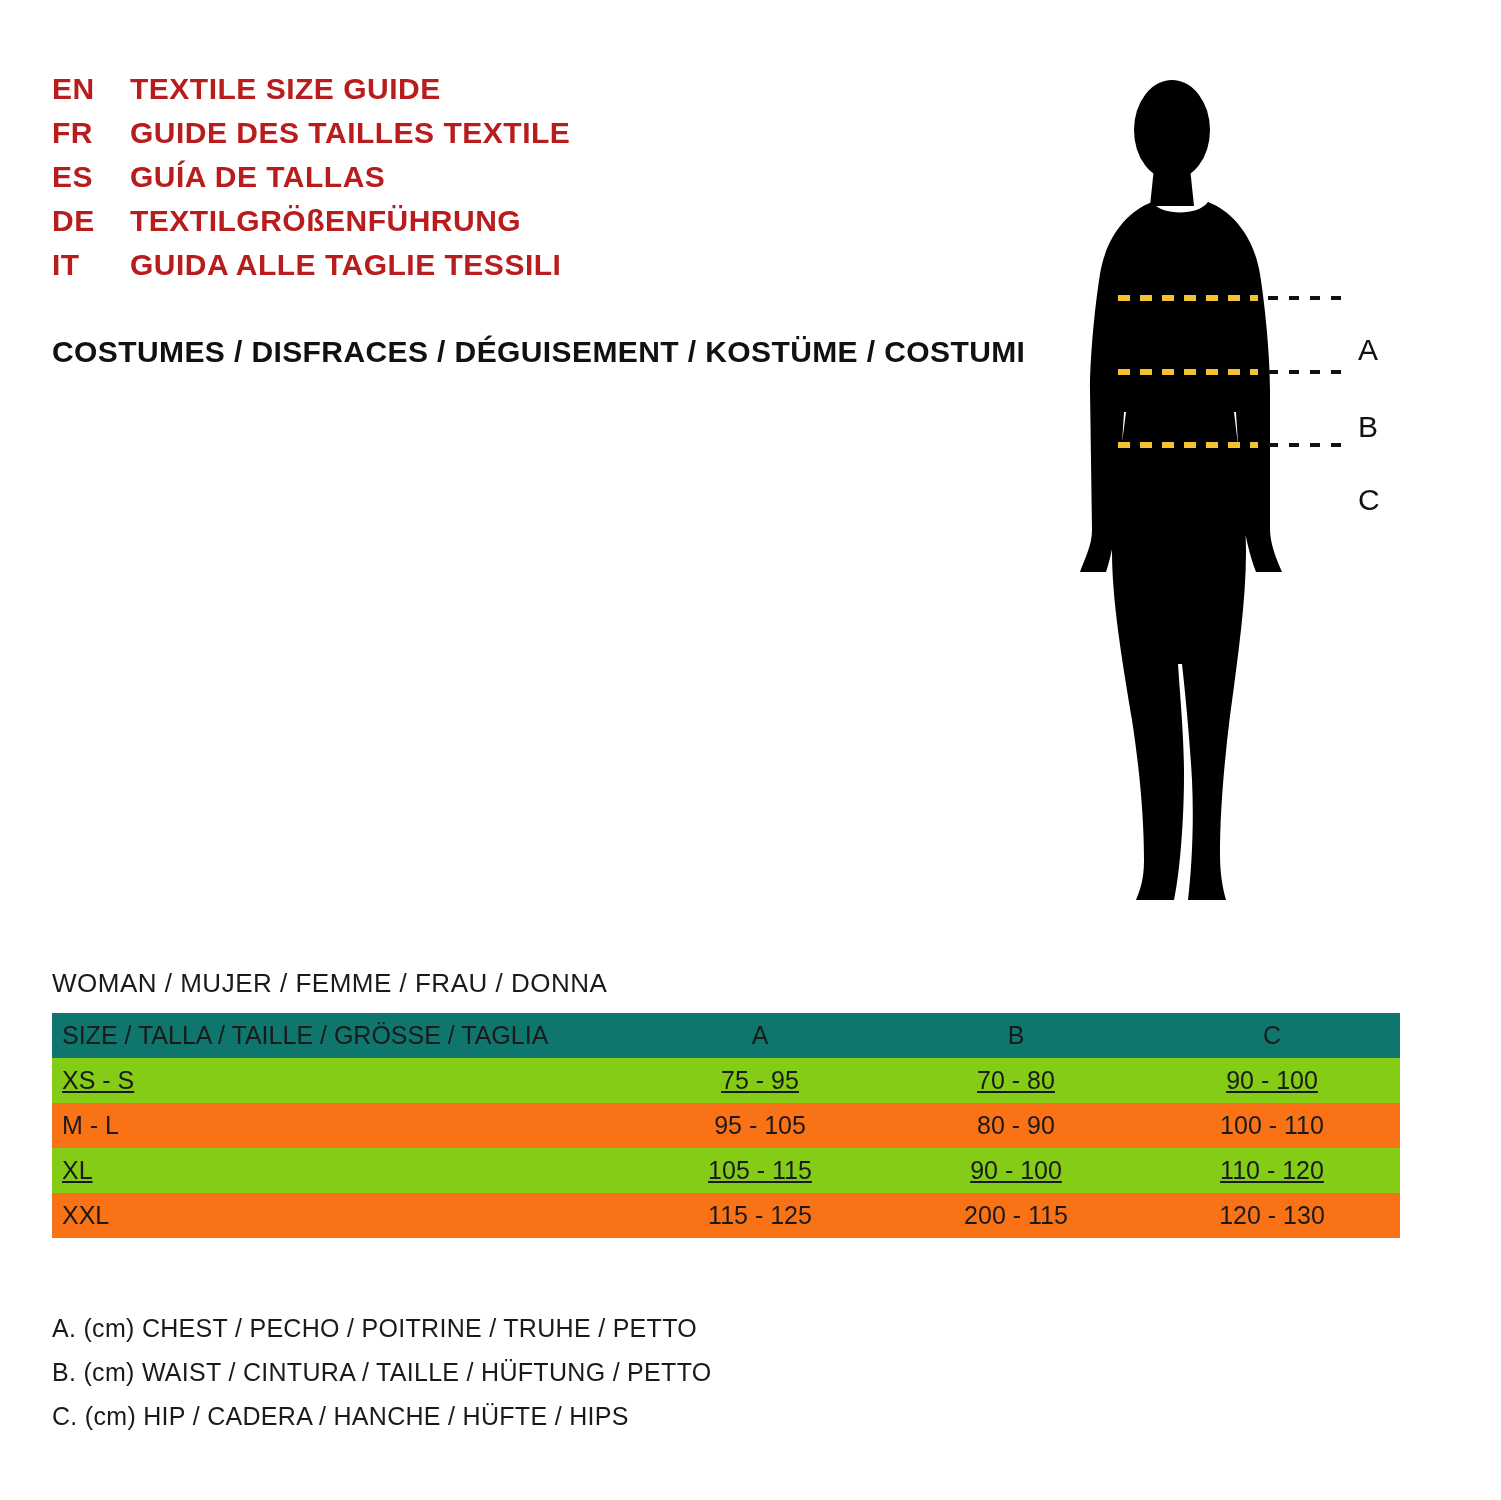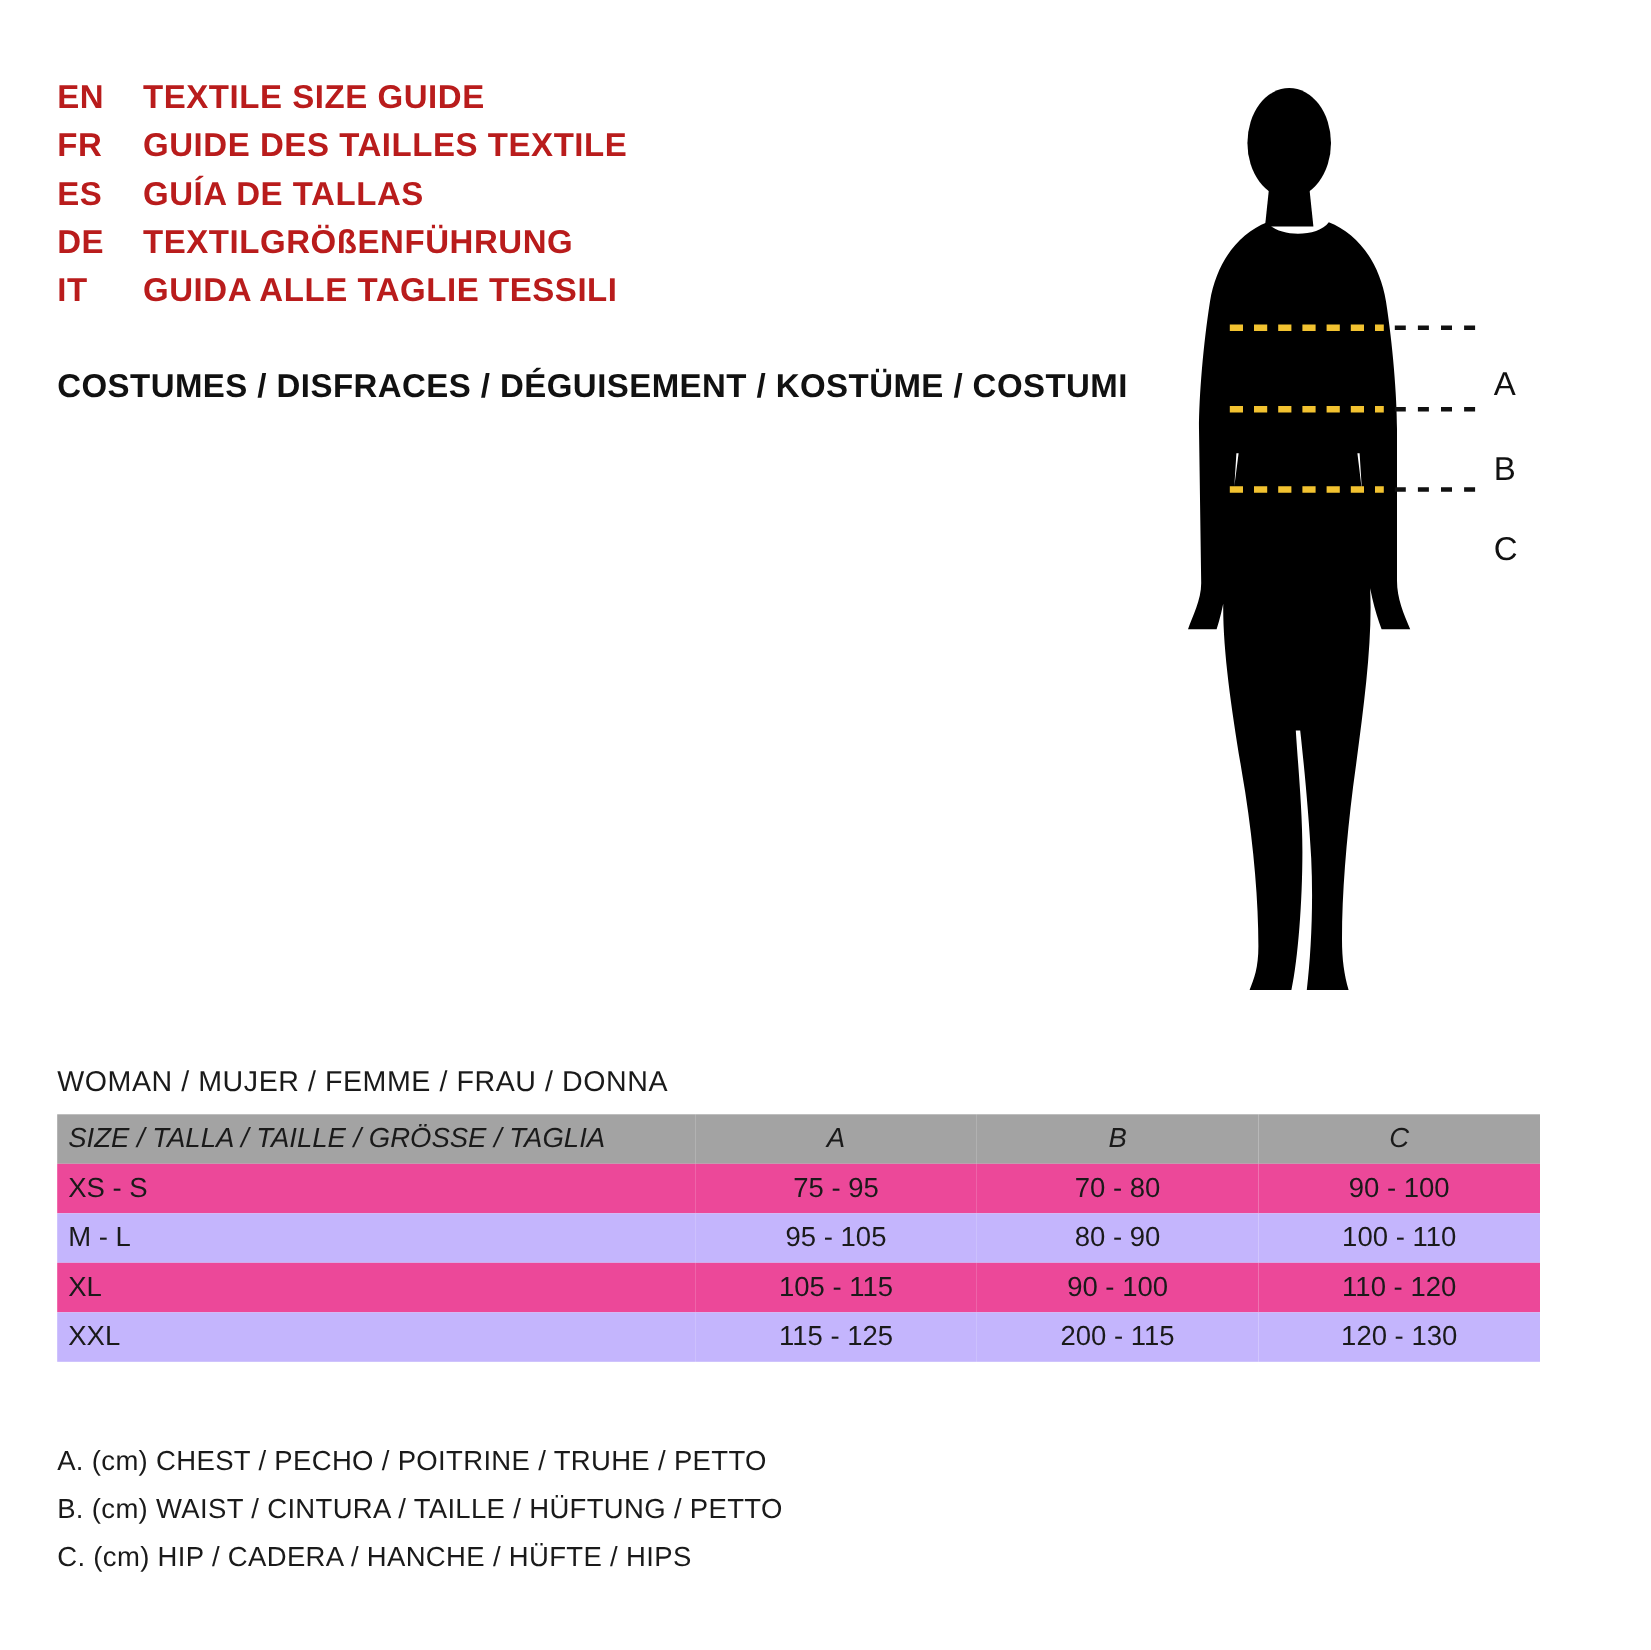--- a/index.html
+++ b/index.html
@@ -103,28 +103,28 @@
   table.size-table td.col-size {
     text-align: left;
     width: 560px;
   }
   table.size-table th.col-m,
   table.size-table td.col-m {
     text-align: center;
     width: 236px;
   }
   thead tr {
-    background: #a3a3a3;
-    font-style: italic;
+    background: #0f766e;
   }
   tbody tr.row-even {
-    background: #ec4899;
+    background: #84cc16;
+    text-decoration: underline;
   }
   tbody tr.row-odd {
-    background: #c4b5fd;
+    background: #f97316;
     padding-left: 36px;
   }
 
   
   .footnotes {
     position: absolute;
     left: 52px;
     top: 1295px;
     width: 1100px;
     margin-top: 11px;

